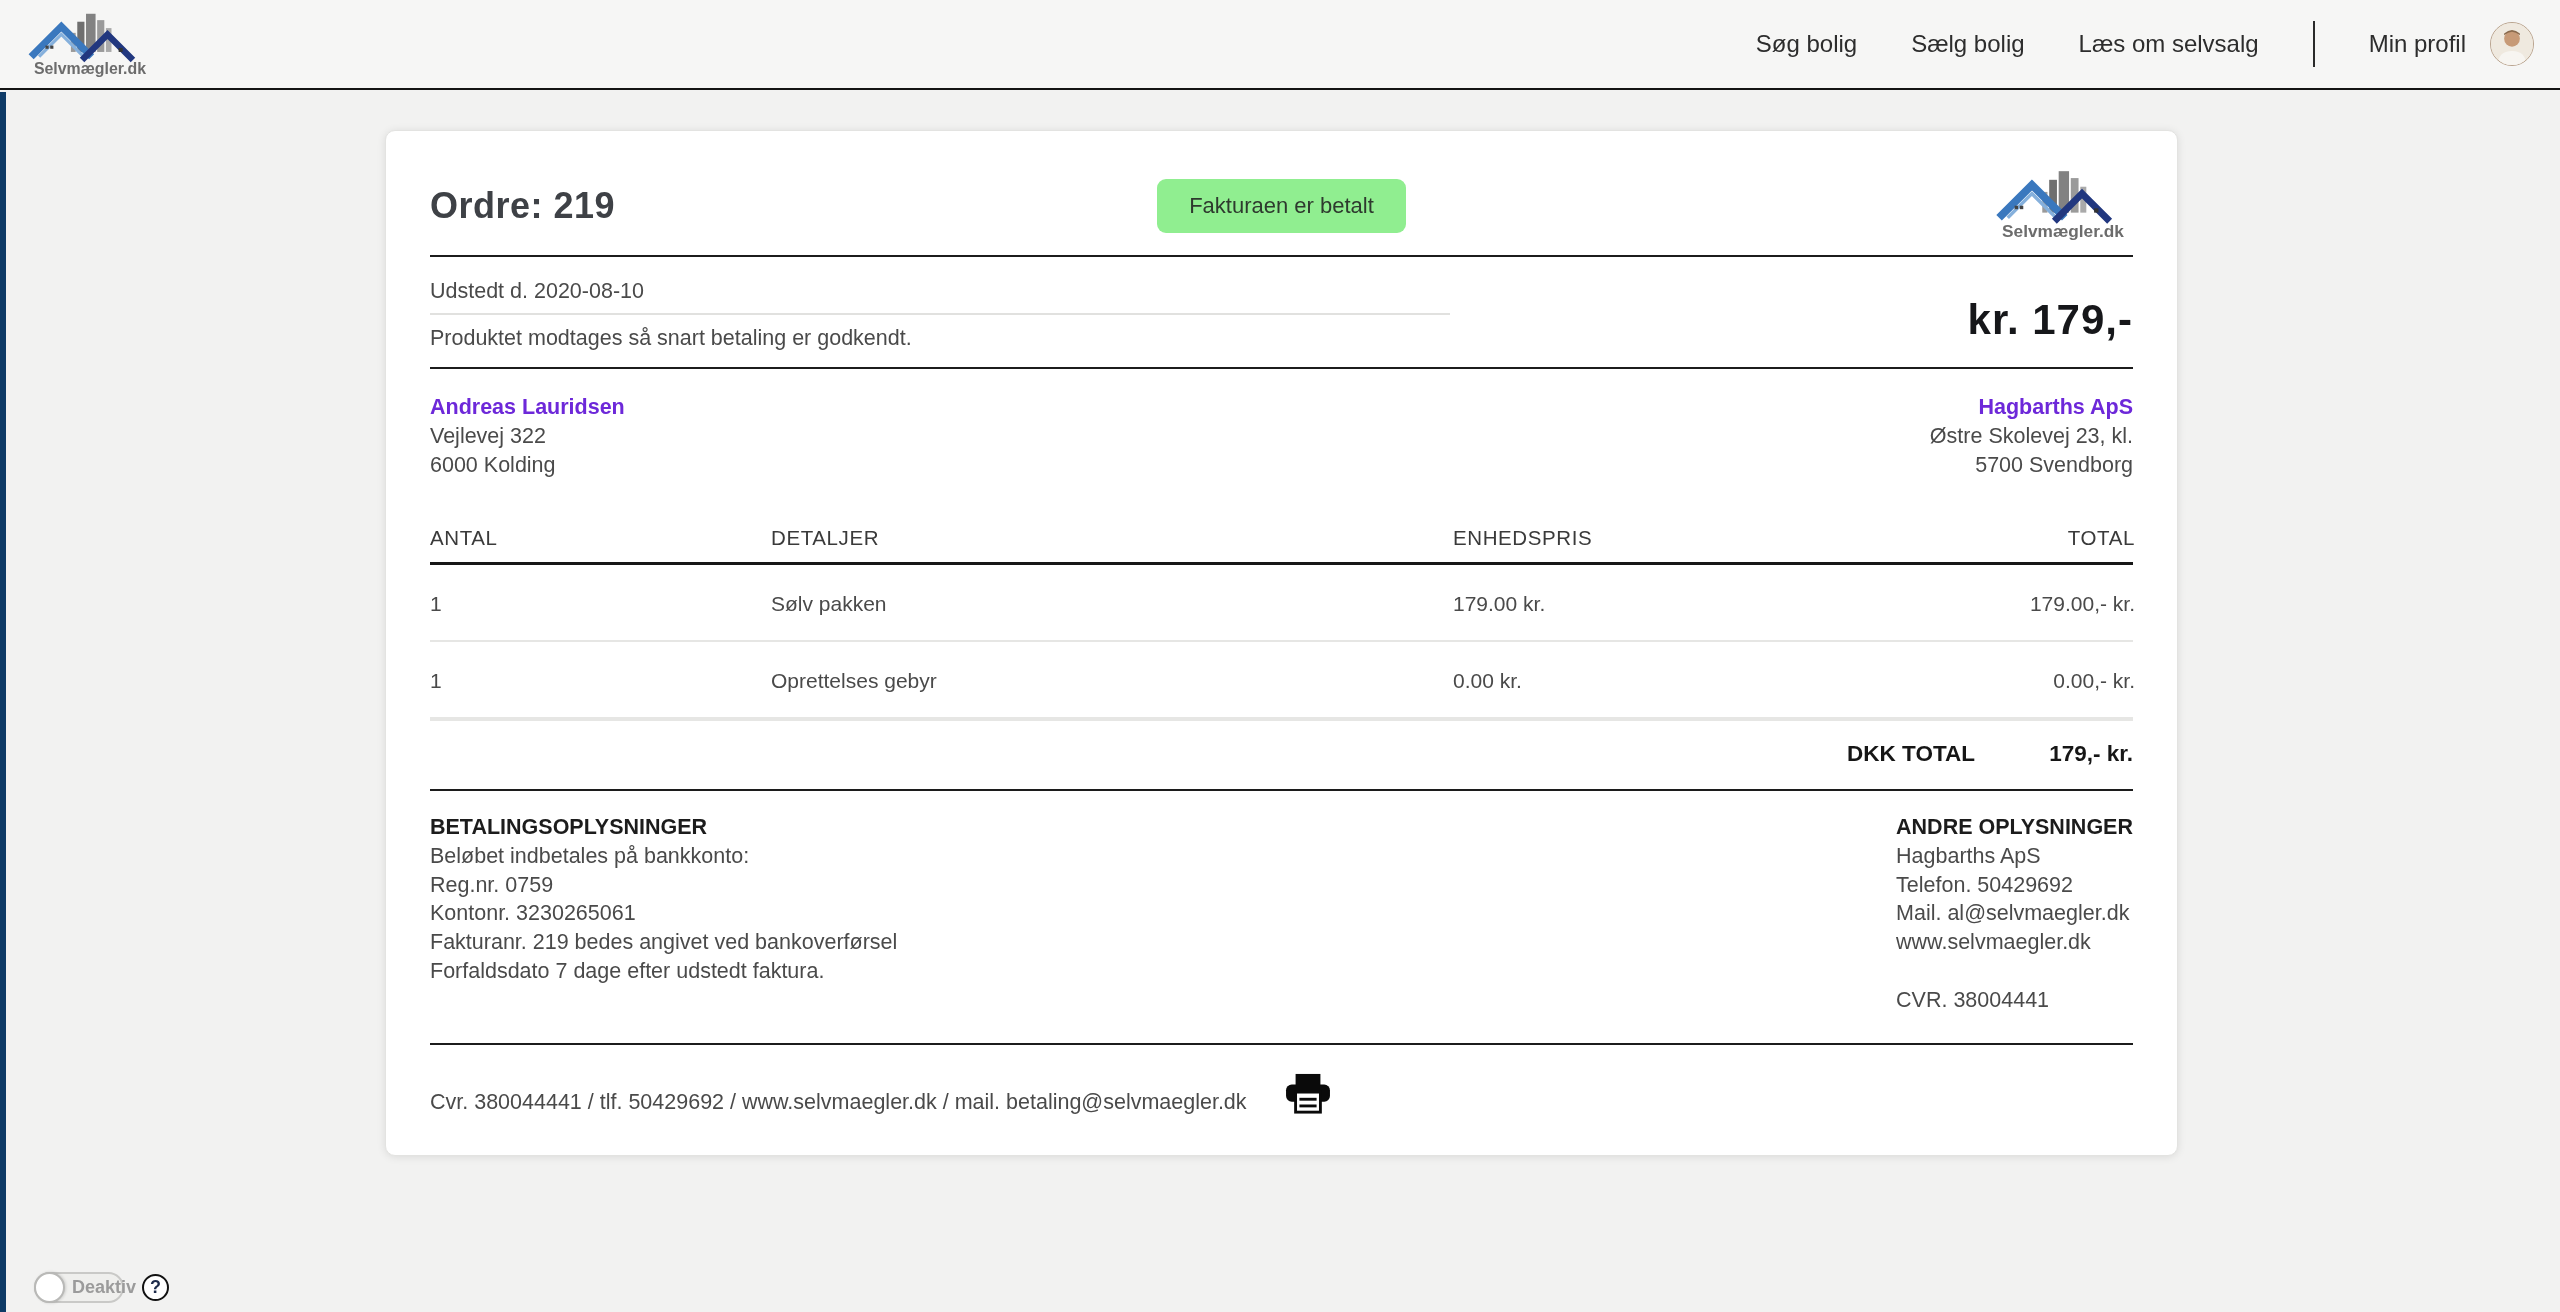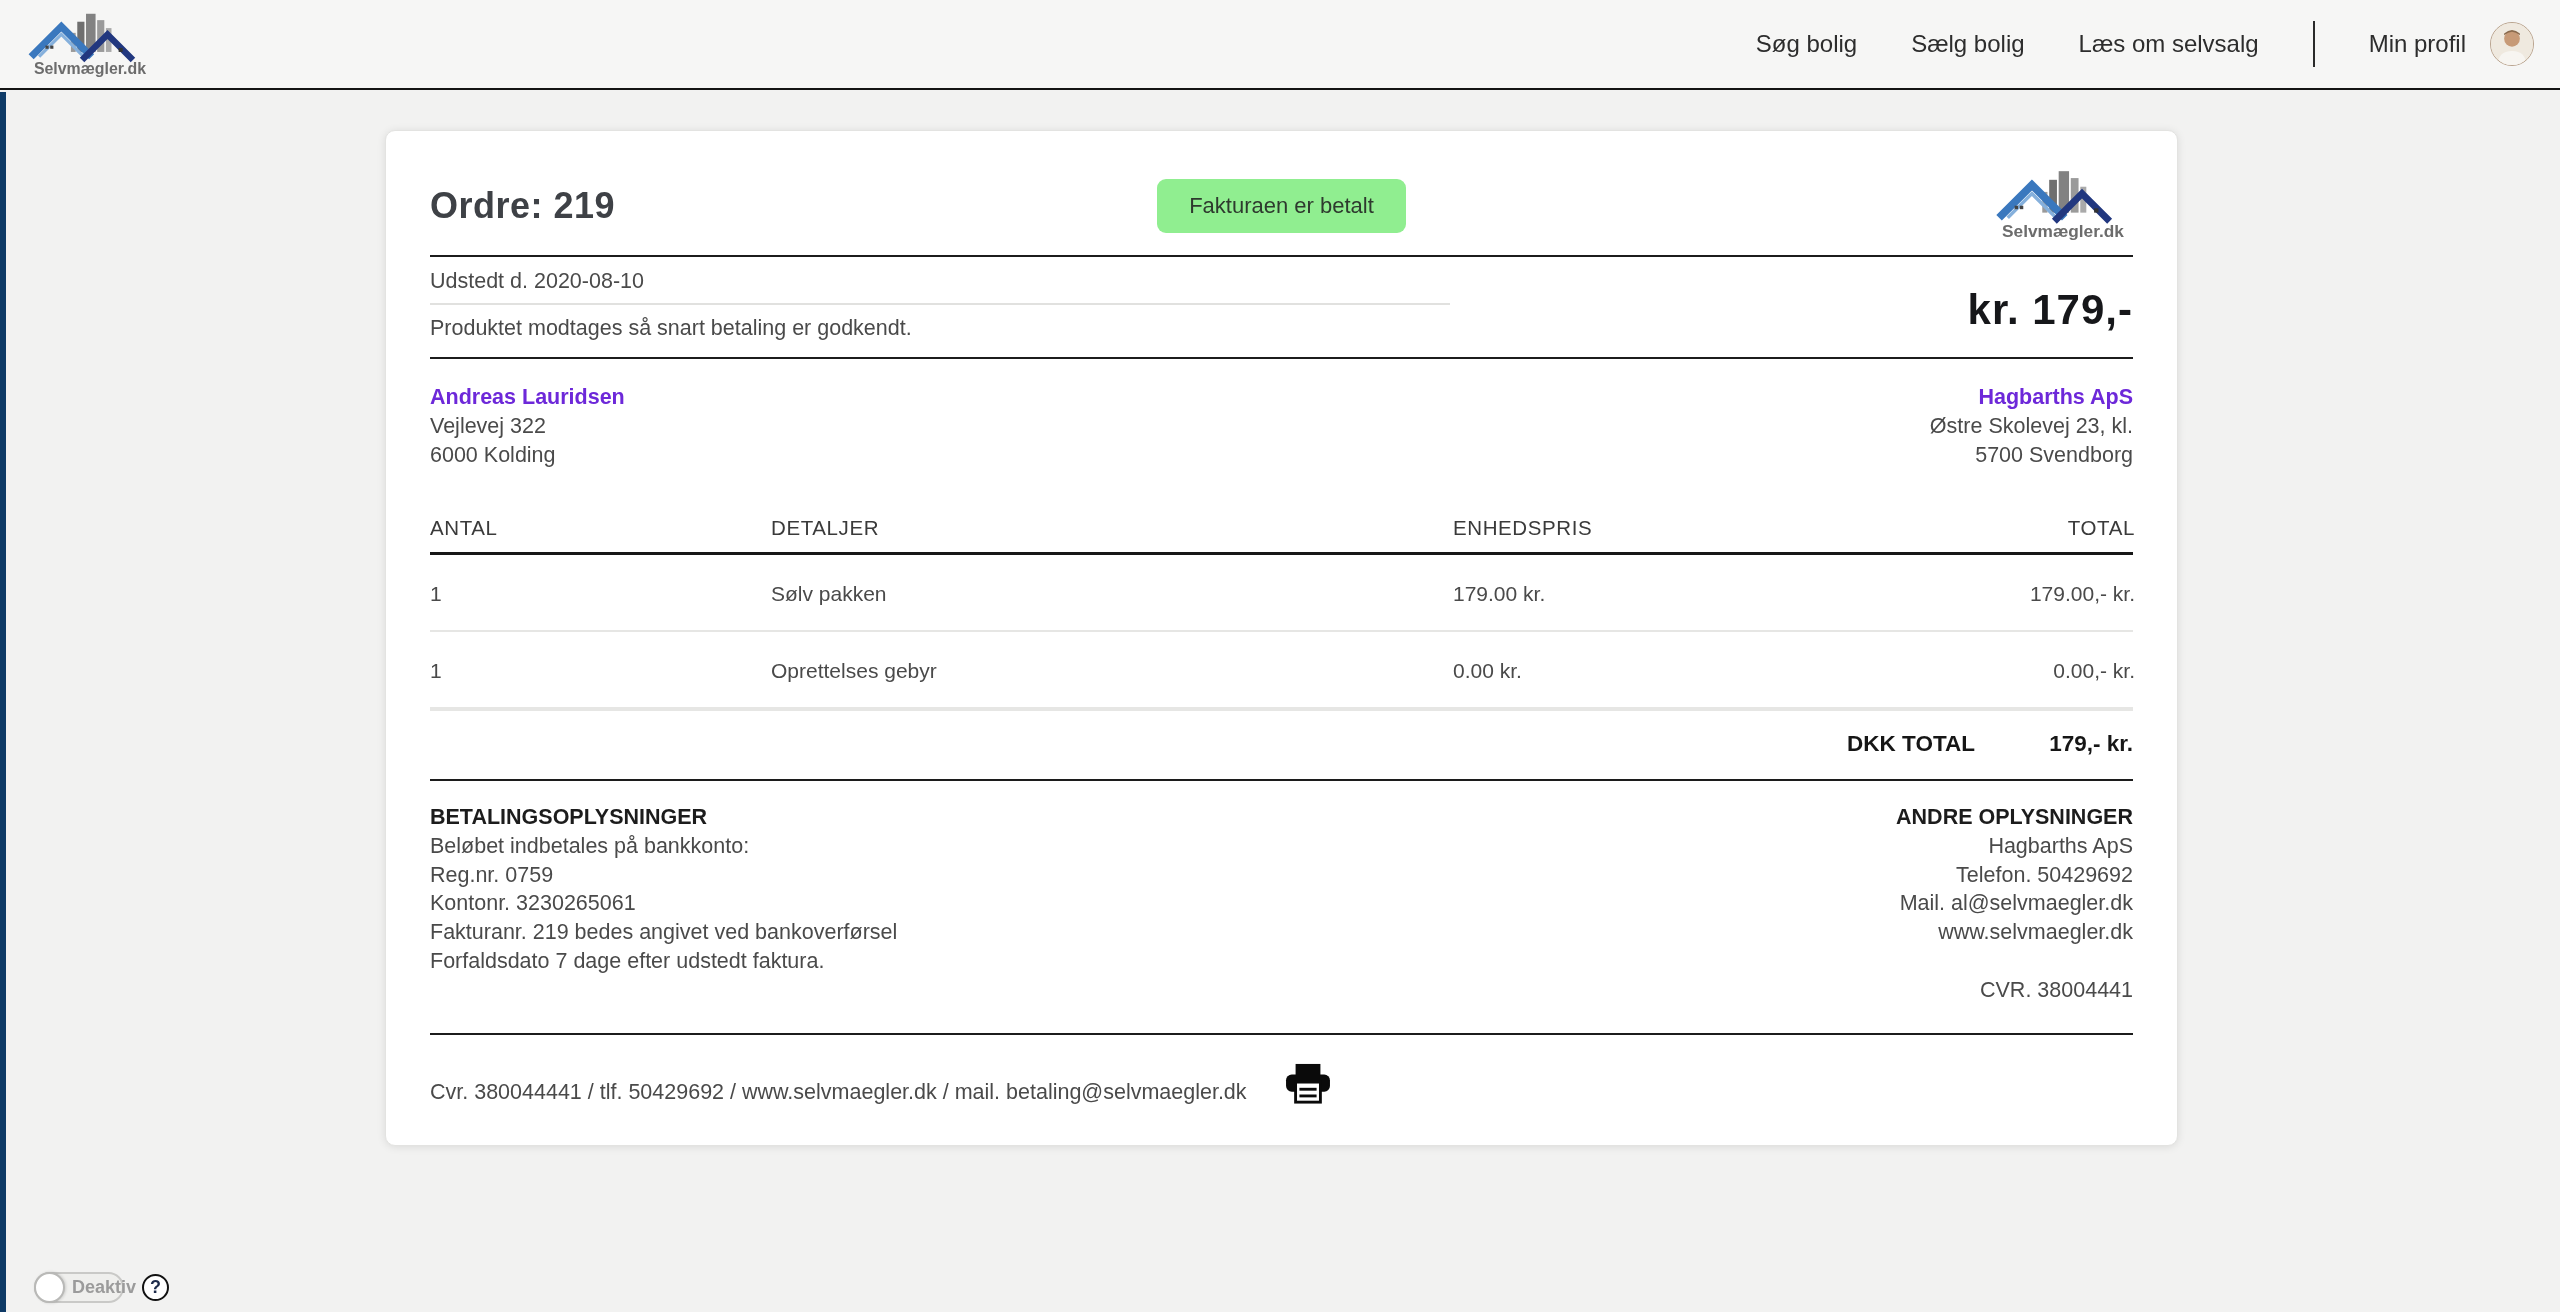--- a/index.html
+++ b/index.html
@@ -43,41 +43,41 @@
   .hr-light { border:none; border-top:2px solid #e6e6e4; }
 
   .inv-header { display:grid; grid-template-columns:1fr auto 1fr; align-items:center; height:98px; }
   .inv-title { font-size:36px; font-weight:bold; color:#3e4146; letter-spacing:0.5px; }
   .status-badge {
     background:#90ee90; color:#2e3a2e;
     font-size:22px; padding:14px 32px; border-radius:9px; white-space:nowrap;
   }
   .inv-logo { justify-self:end; }
 
-  .inv-meta { display:flex; justify-content:space-between; align-items:center; padding:12px 0 16px 0; }
+  .inv-meta { display:flex; justify-content:space-between; align-items:center; padding:12px 0 16px 0;margin-top:10px; }
   .meta-left { font-size:21.5px; color:#4a4a4a; }
   .issued-line { padding-bottom:9px; }
   .meta-underline { width:1020px; border-bottom:2px solid #e1e1df; margin-bottom:11px; }
   .amount { font-size:42px; font-weight:bold; color:#16171a; letter-spacing:1px; margin-top:10px; }
 
   .addresses { display:flex; justify-content:space-between; padding:24px 0 32px 0; font-size:21.5px; line-height:29px; }
   .addr-right { text-align:right; }
   .addr-name { font-weight:bold; color:#6d28d9; }
 
   .inv-table { width:100%; }
   .t-row { display:grid; grid-template-columns:341px 682px 332px 350px; align-items:center; }
   .t-head { font-size:20.5px; color:#3a3a3a; letter-spacing:0.6px; padding:14px 0 12px 0; border-bottom:3px solid #171717; }
   .t-body-row { font-size:21px; color:#4a4a4a; padding:27px 0 24px 0; border-bottom:2px solid #e6e6e4; }
   .t-right { text-align:right; }
 
   .totals-top { margin-left:auto; width:max-content; display:grid; grid-template-columns:auto 132px; column-gap:26px; row-gap:9px; text-align:right; font-size:21.5px; color:#4a4a4a; padding:22px 0 18px 0; }
   .totals-bottom { margin-left:auto; width:max-content; display:grid; grid-template-columns:auto 132px; column-gap:26px; text-align:right; font-size:22.5px; font-weight:bold; color:#161616; padding:20px 0 22px 0; }
 
   .info-cols { display:flex; justify-content:space-between; padding:22px 0 28px 0; font-size:21.5px; line-height:28.8px; color:#4a4a4a; }
-  .info-right { text-align:right; }
+  .info-right { text-align:left; }
   .info-heading { font-weight:bold; color:#1c1c1c; }
   .cvr-line { margin-top:29px; }
 
   .inv-footer { display:flex; align-items:flex-end; gap:38px; padding-top:28px; font-size:21.5px; color:#4a4a4a; }
   .print-btn { cursor:pointer; line-height:0; background:none; border:none; }
 
   
   .floating-controls { position:absolute; left:34px; bottom:9px; display:flex; align-items:center; gap:18px; }
   .toggle-pill {
     position:relative; width:90px; height:31px;

